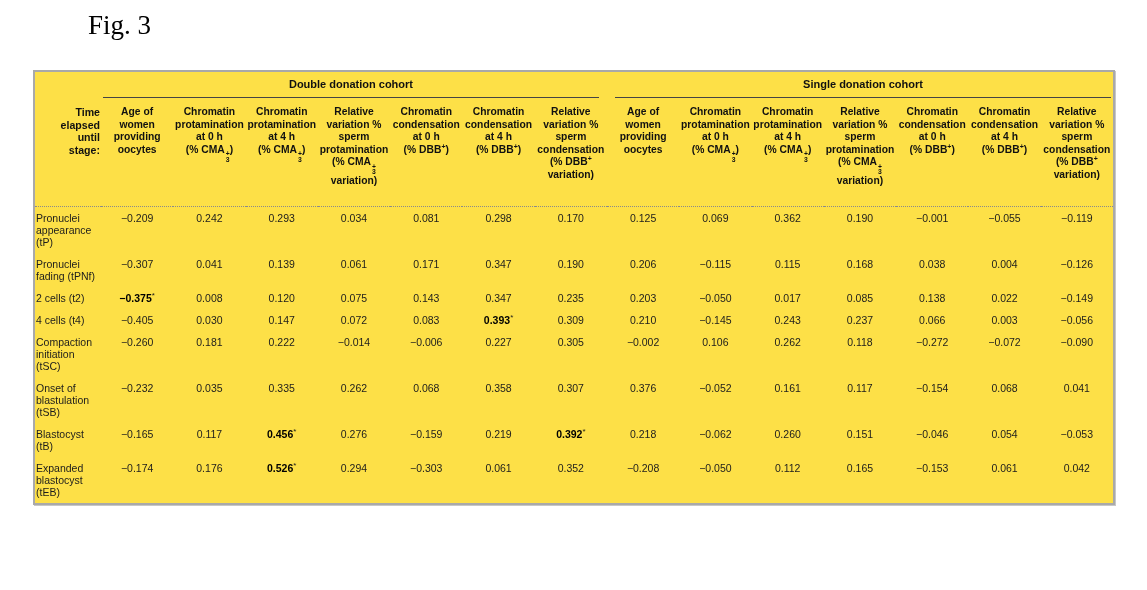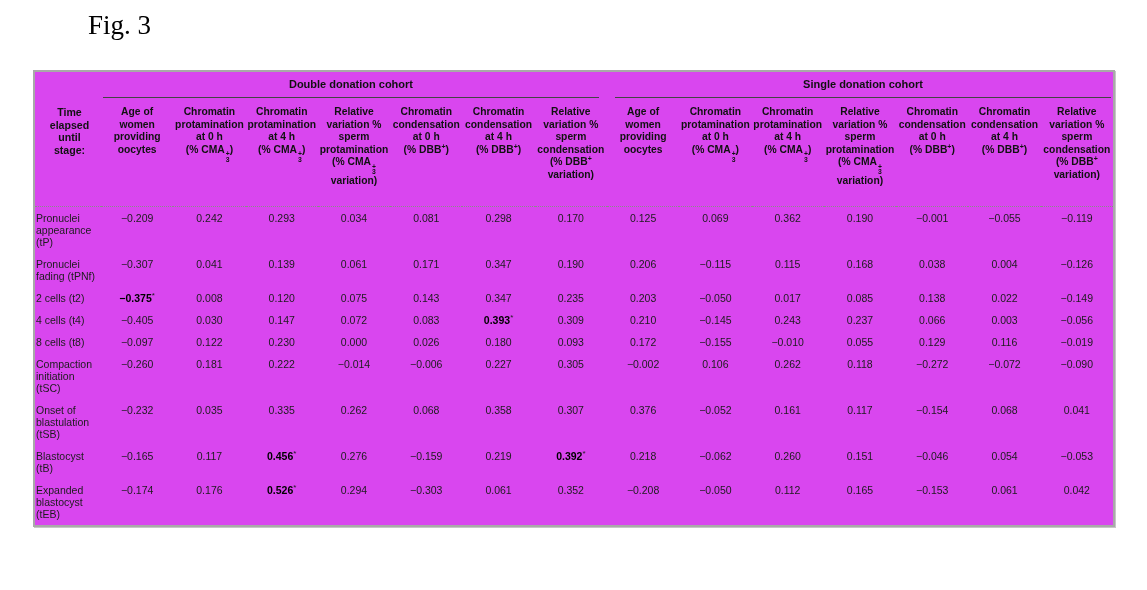--- a/index.html
+++ b/index.html
@@ -8,21 +8,21 @@
     font-family:"Liberation Sans","DejaVu Sans",sans-serif;
     color:#1c1c1c;-webkit-font-smoothing:antialiased;
   }
   .fig-label{
     position:absolute;left:88px;top:10px;
     font-family:"Liberation Serif","DejaVu Serif",serif;
     font-size:27px;color:#000000;
   }
   .table-frame{
     position:absolute;left:33px;top:70px;width:1078px;
-    border:2px solid #a9a9a9;background:#d946ef;
+    border:2px solid #a9a9a9;background:#fde047;
     box-shadow:1px 1px 0 #c7c7c7;
   }
   table{border-collapse:collapse;table-layout:fixed;width:100%;}
   col.stage-col{width:66px;}
   th,td{margin:0;}
   
   th.group-head{padding:0;vertical-align:bottom;}
   .group-inner{
     border-bottom:1.5px solid #444;
     padding:6px 0 7px 0;
@@ -31,21 +31,21 @@
   .group-inner.first{margin-left:2px;margin-right:8px;}
   .group-inner.second{margin-left:8px;margin-right:2px;}
   
   tr.colhead-row th{
     border-bottom:1px dotted #8a8a8a;
     vertical-align:top;text-align:center;
     font-weight:bold;font-size:10.3px;line-height:12.5px;color:#111;
     padding:8px 1px 18px 1px;
   }
   tr.colhead-row th.stage-head{
-    text-align:center;padding-left:4px;font-size:10.6px;
+    text-align:right;padding-left:4px;font-size:10.6px;
   }
   
   tbody td{
     vertical-align:top;text-align:center;
     font-size:10.5px;line-height:12px;
     padding:5px 1px 5px 1px;color:#1c1c1c;
   }
   tbody td.stage-cell{text-align:left;padding-right:2px;}
   tbody td b{font-weight:bold;color:#000;}
   sup.ast{font-size:8px;vertical-align:super;line-height:0;}
@@ -176,37 +176,20 @@
           <td>0.309</td>
           <td>0.210</td>
           <td>−0.145</td>
           <td>0.243</td>
           <td>0.237</td>
           <td>0.066</td>
           <td>0.003</td>
           <td>−0.056</td>
         </tr>
         <tr>
-          <td class="stage-cell">8 cells (t8)</td>
-          <td>−0.097</td>
-          <td>0.122</td>
-          <td>0.230</td>
-          <td>0.000</td>
-          <td>0.026</td>
-          <td>0.180</td>
-          <td>0.093</td>
-          <td>0.172</td>
-          <td>−0.155</td>
-          <td>−0.010</td>
-          <td>0.055</td>
-          <td>0.129</td>
-          <td>0.116</td>
-          <td>−0.019</td>
-        </tr>
-        <tr>
           <td class="stage-cell">Compaction<br>initiation<br>(tSC)</td>
           <td>−0.260</td>
           <td>0.181</td>
           <td>0.222</td>
           <td>−0.014</td>
           <td>−0.006</td>
           <td>0.227</td>
           <td>0.305</td>
           <td>−0.002</td>
           <td>0.106</td>

